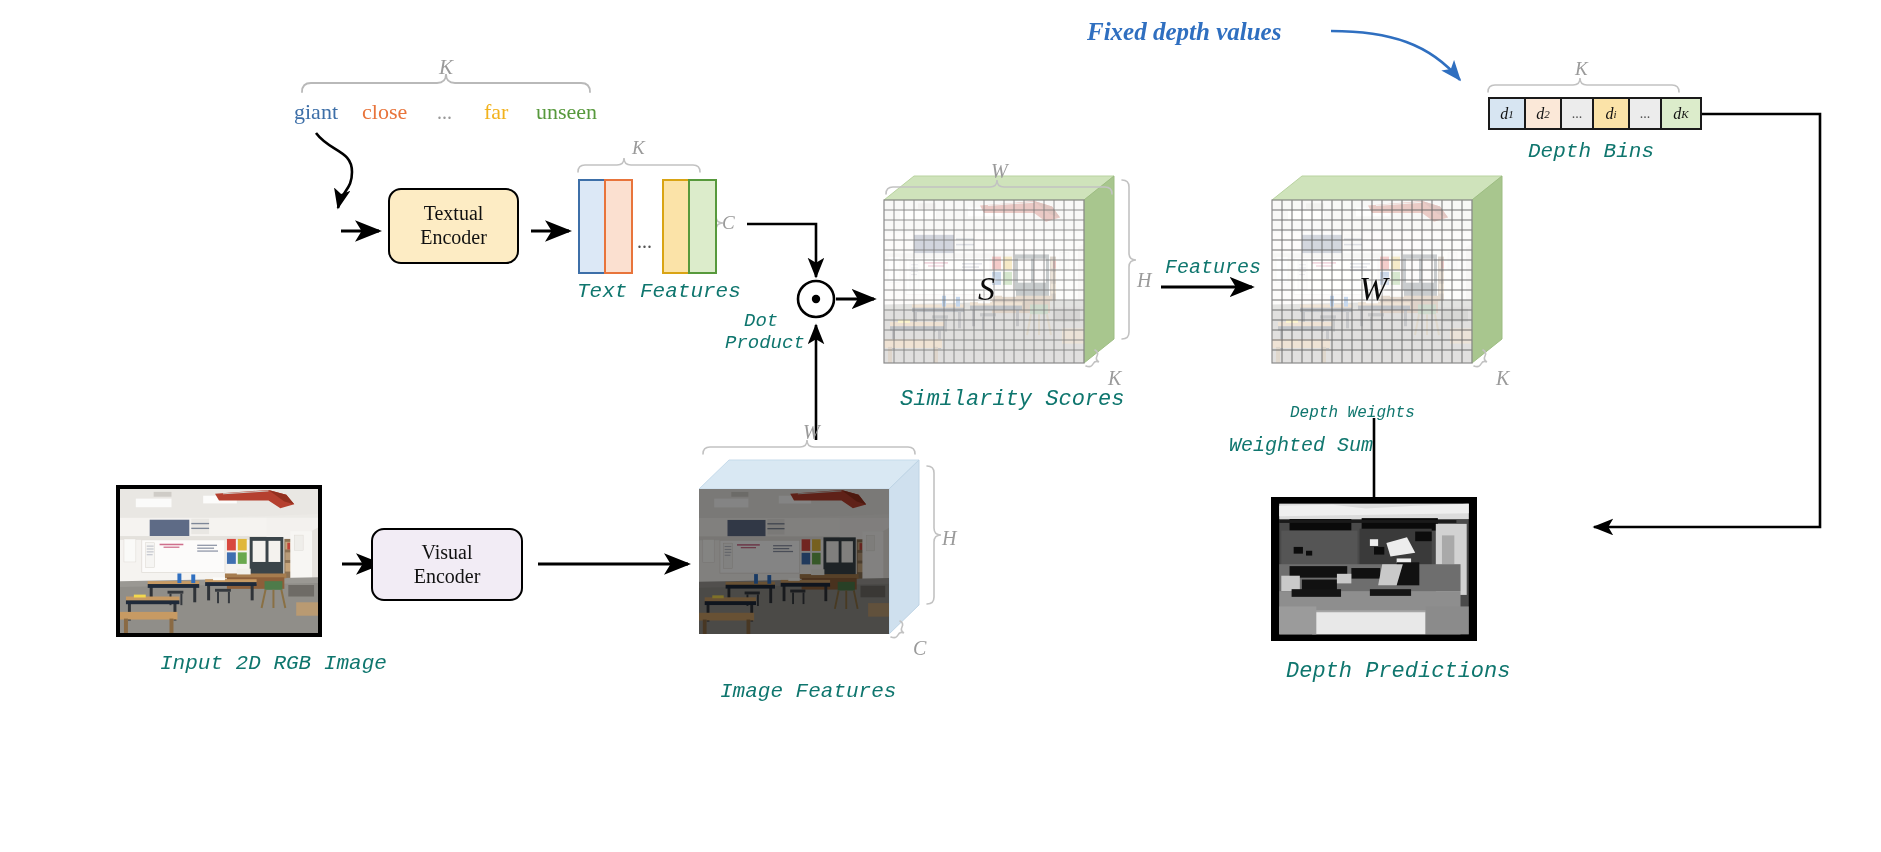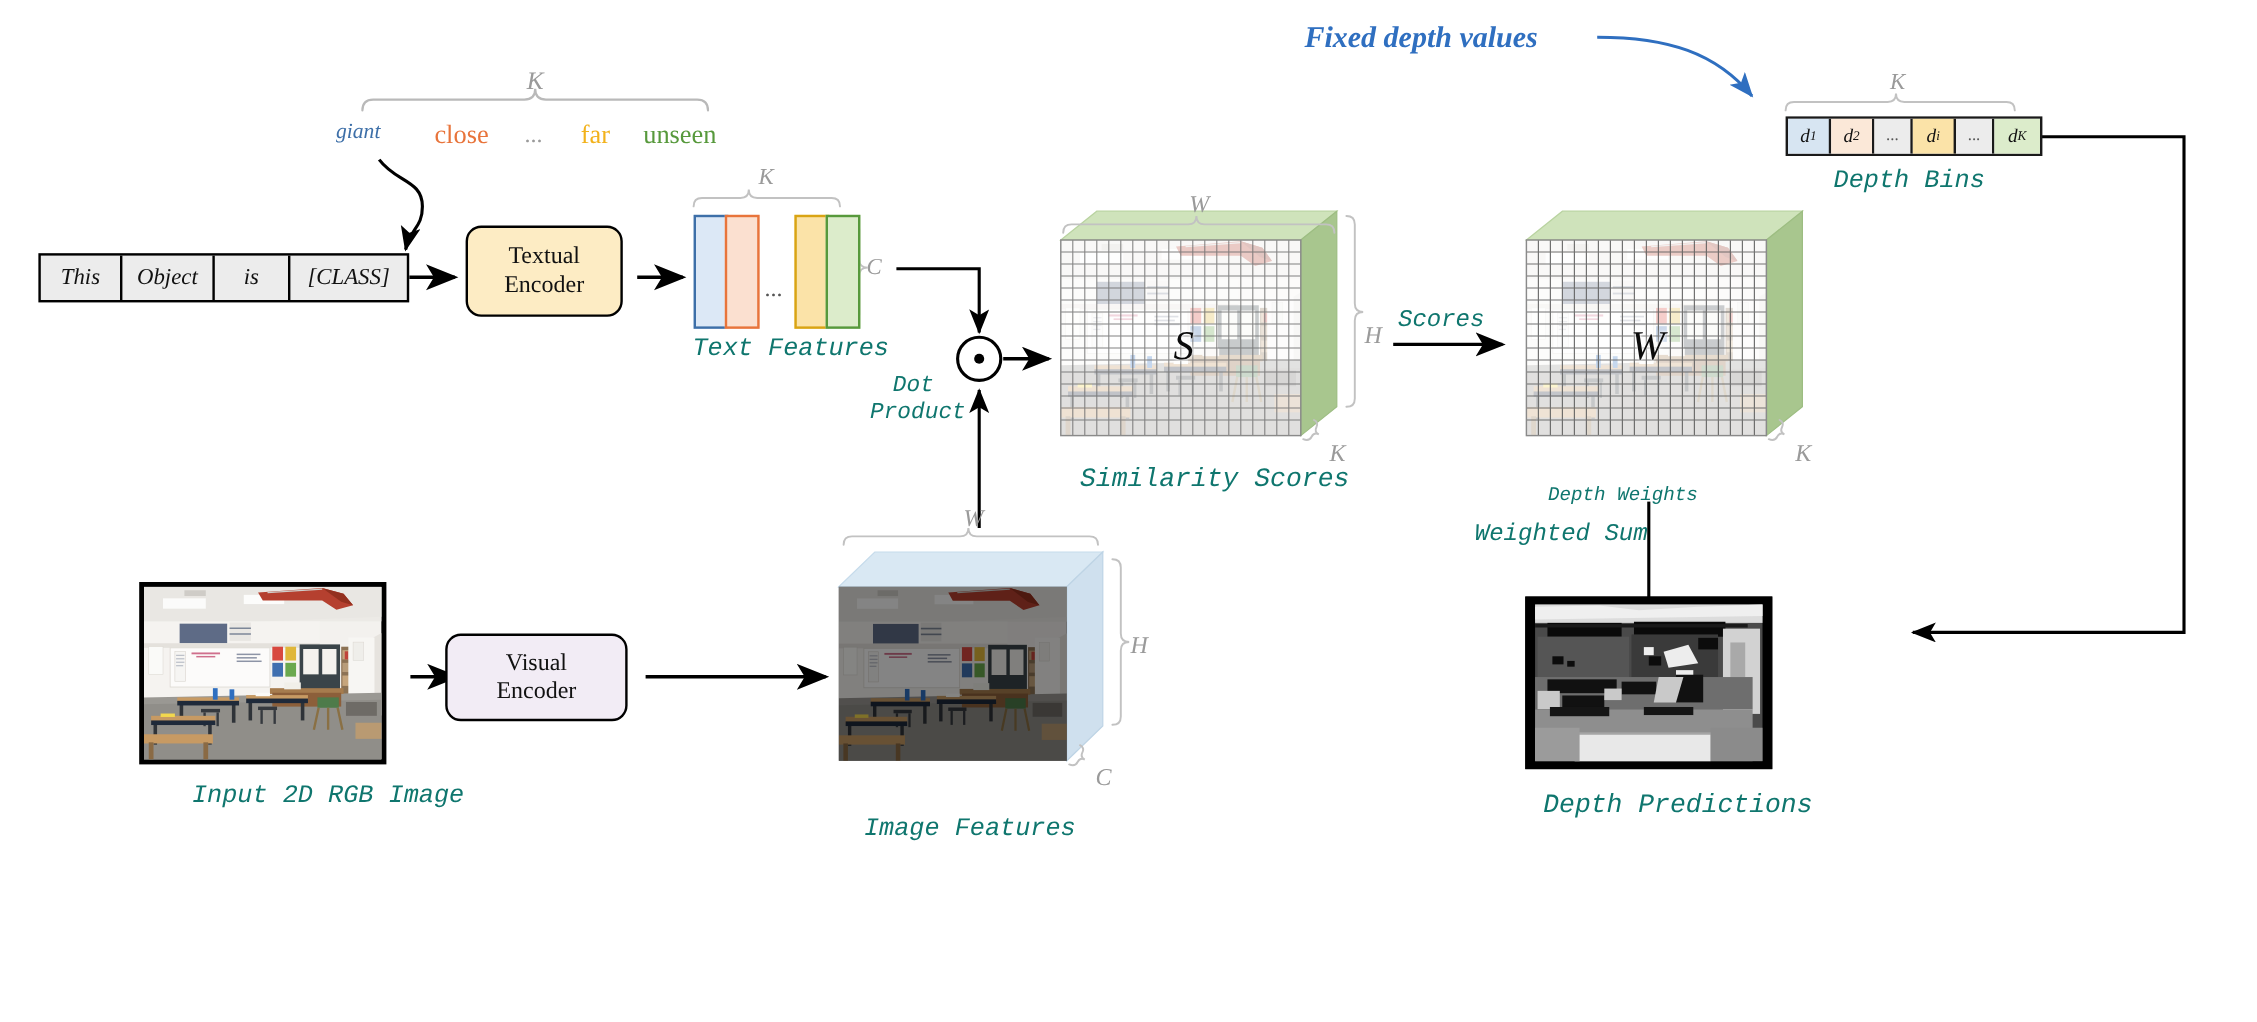--- a/index.html
+++ b/index.html
@@ -403,32 +403,26 @@
           <use href="#depthmap"></use>
         </g>
     </g>
 
     <circle cx="816" cy="299" r="18" fill="#fff" stroke="#000" stroke-width="2.6"></circle>
     <circle cx="816" cy="299" r="4.2" fill="#000"></circle>
   </svg>
 
   <div class="abs dim-label" style="left:439px; top:55px; font-size:21px;">K</div>
 
-  <div class="abs" style="left:280px; top:99px; font-size:18px; color:#3d6fa8;font-style:italic;">giant</div>
+  <div class="abs" style="left:294px; top:99px; font-size:22px; color:#3d6fa8;">giant</div>
   <div class="abs" style="left:362px; top:99px; font-size:22px; color:#e8743b;">close</div>
   <div class="abs" style="left:437px; top:101px; font-size:20px; color:#9a9a9a;">...</div>
   <div class="abs" style="left:484px; top:99px; font-size:22px; color:#f2b21c;">far</div>
   <div class="abs" style="left:536px; top:99px; font-size:22px; color:#57993c;">unseen</div>
 
-  <div class="abs" id="prompt-row">
-    <div class="cell" style="width:68px;">This</div>
-    <div class="cell" style="width:77px;">Object</div>
-    <div class="cell" style="width:63px;">is</div>
-    <div class="cell" style="width:97px;">[CLASS]</div>
-  </div>
 
   <div class="abs encoder" id="textual-encoder">
     <div>Textual</div>
     <div>Encoder</div>
   </div>
 
   <div class="abs encoder" id="visual-encoder">
     <div>Visual</div>
     <div>Encoder</div>
   </div>
@@ -445,21 +439,21 @@
 
   <div class="abs lbl-italic" style="left:744px; top:310px; font-size:19px;">Dot</div>
   <div class="abs lbl-italic" style="left:725px; top:332px; font-size:19px;">Product</div>
 
   <div class="abs dim-label" style="left:991px; top:160px; font-size:20px;">W</div>
   <div class="abs dim-label" style="left:1137px; top:269px; font-size:20px;">H</div>
   <div class="abs dim-label" style="left:1108px; top:367px; font-size:20px;">K</div>
   <div class="abs cube-letter" style="left:978px; top:270px; font-size:34px;">S</div>
   <div class="abs lbl-italic" style="left:900px; top:387px; font-size:22px;">Similarity Scores</div>
 
-  <div class="abs lbl-italic" style="left:1165px; top:256px; font-size:20px;">Scores</div>
+  <div class="abs lbl-italic" style="left:1165px; top:256px; font-size:20px;">Features</div>
 
   <div class="abs cube-letter" style="left:1359px; top:270px; font-size:34px;">W</div>
   <div class="abs dim-label" style="left:1496px; top:367px; font-size:20px;">K</div>
   <div class="abs lbl-italic" style="left:1290px; top:404px; font-size:16px;">Depth Weights</div>
 
   <div class="abs lbl-italic" style="left:1229px; top:434px; font-size:20px;">Weighted Sum</div>
 
   <div class="abs note-blue" style="left:1087px; top:18px;">Fixed depth values</div>
 
   <div class="abs dim-label" style="left:1575px; top:58px; font-size:19px;">K</div>

